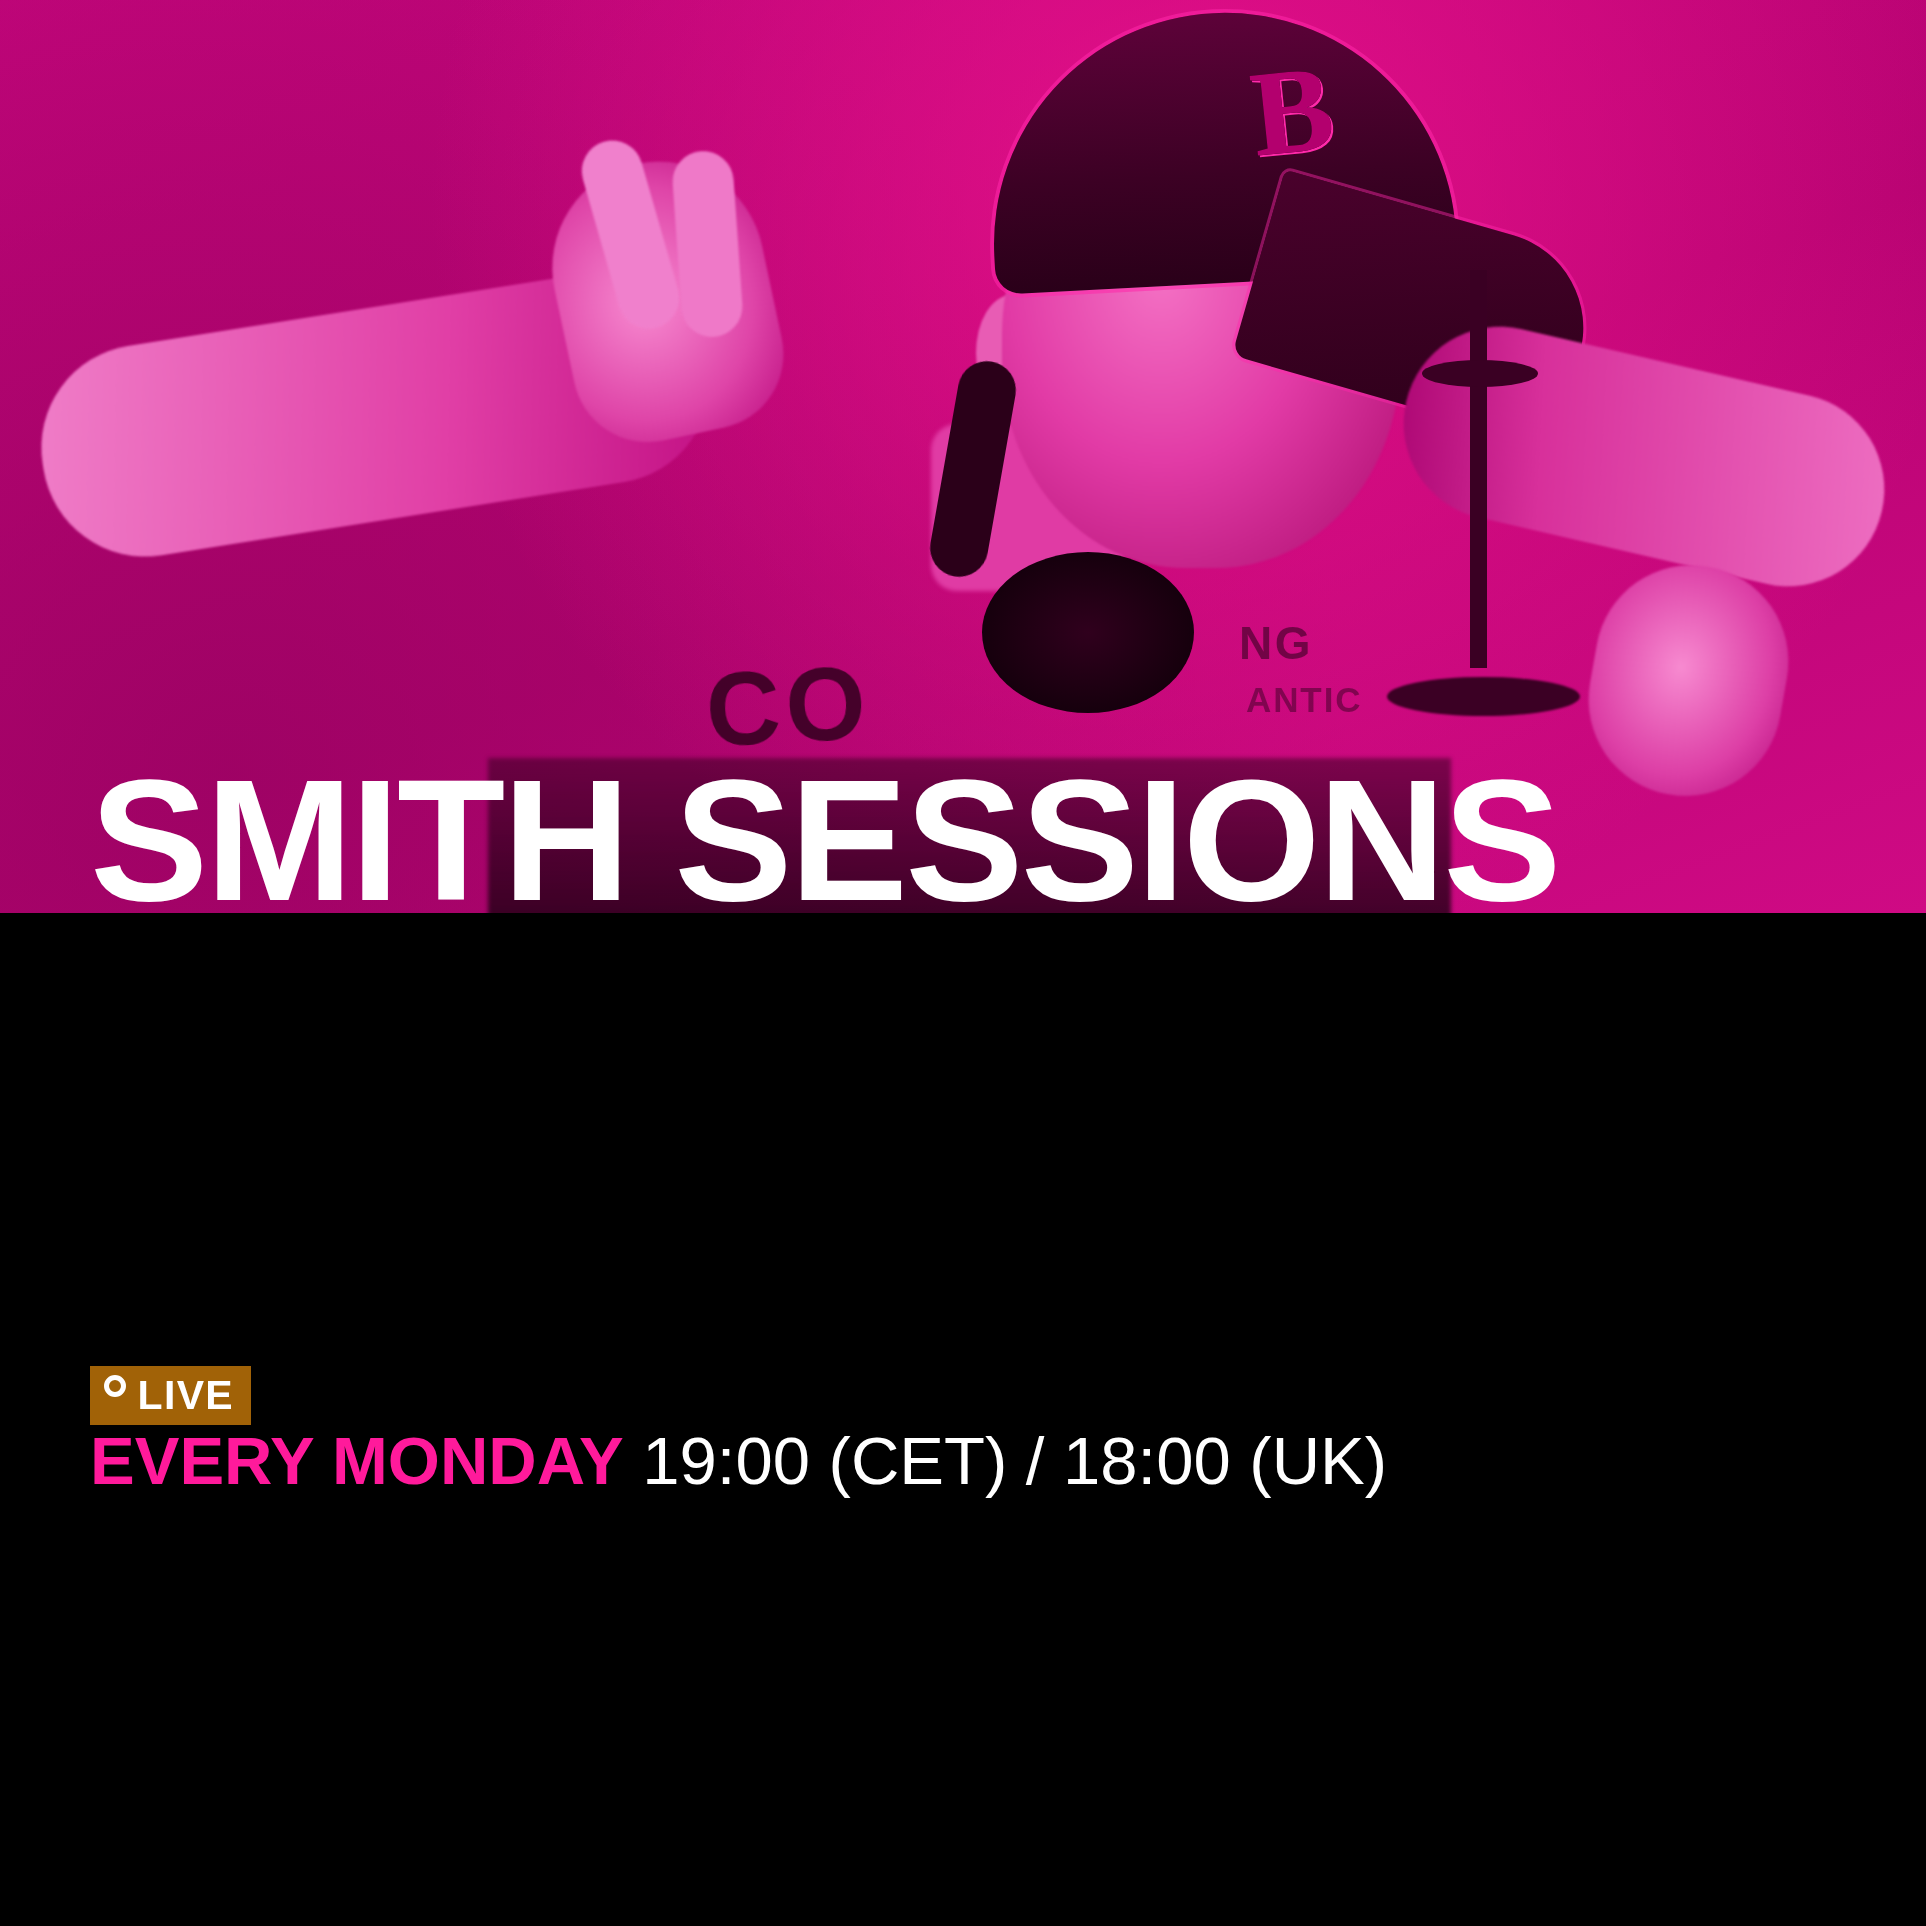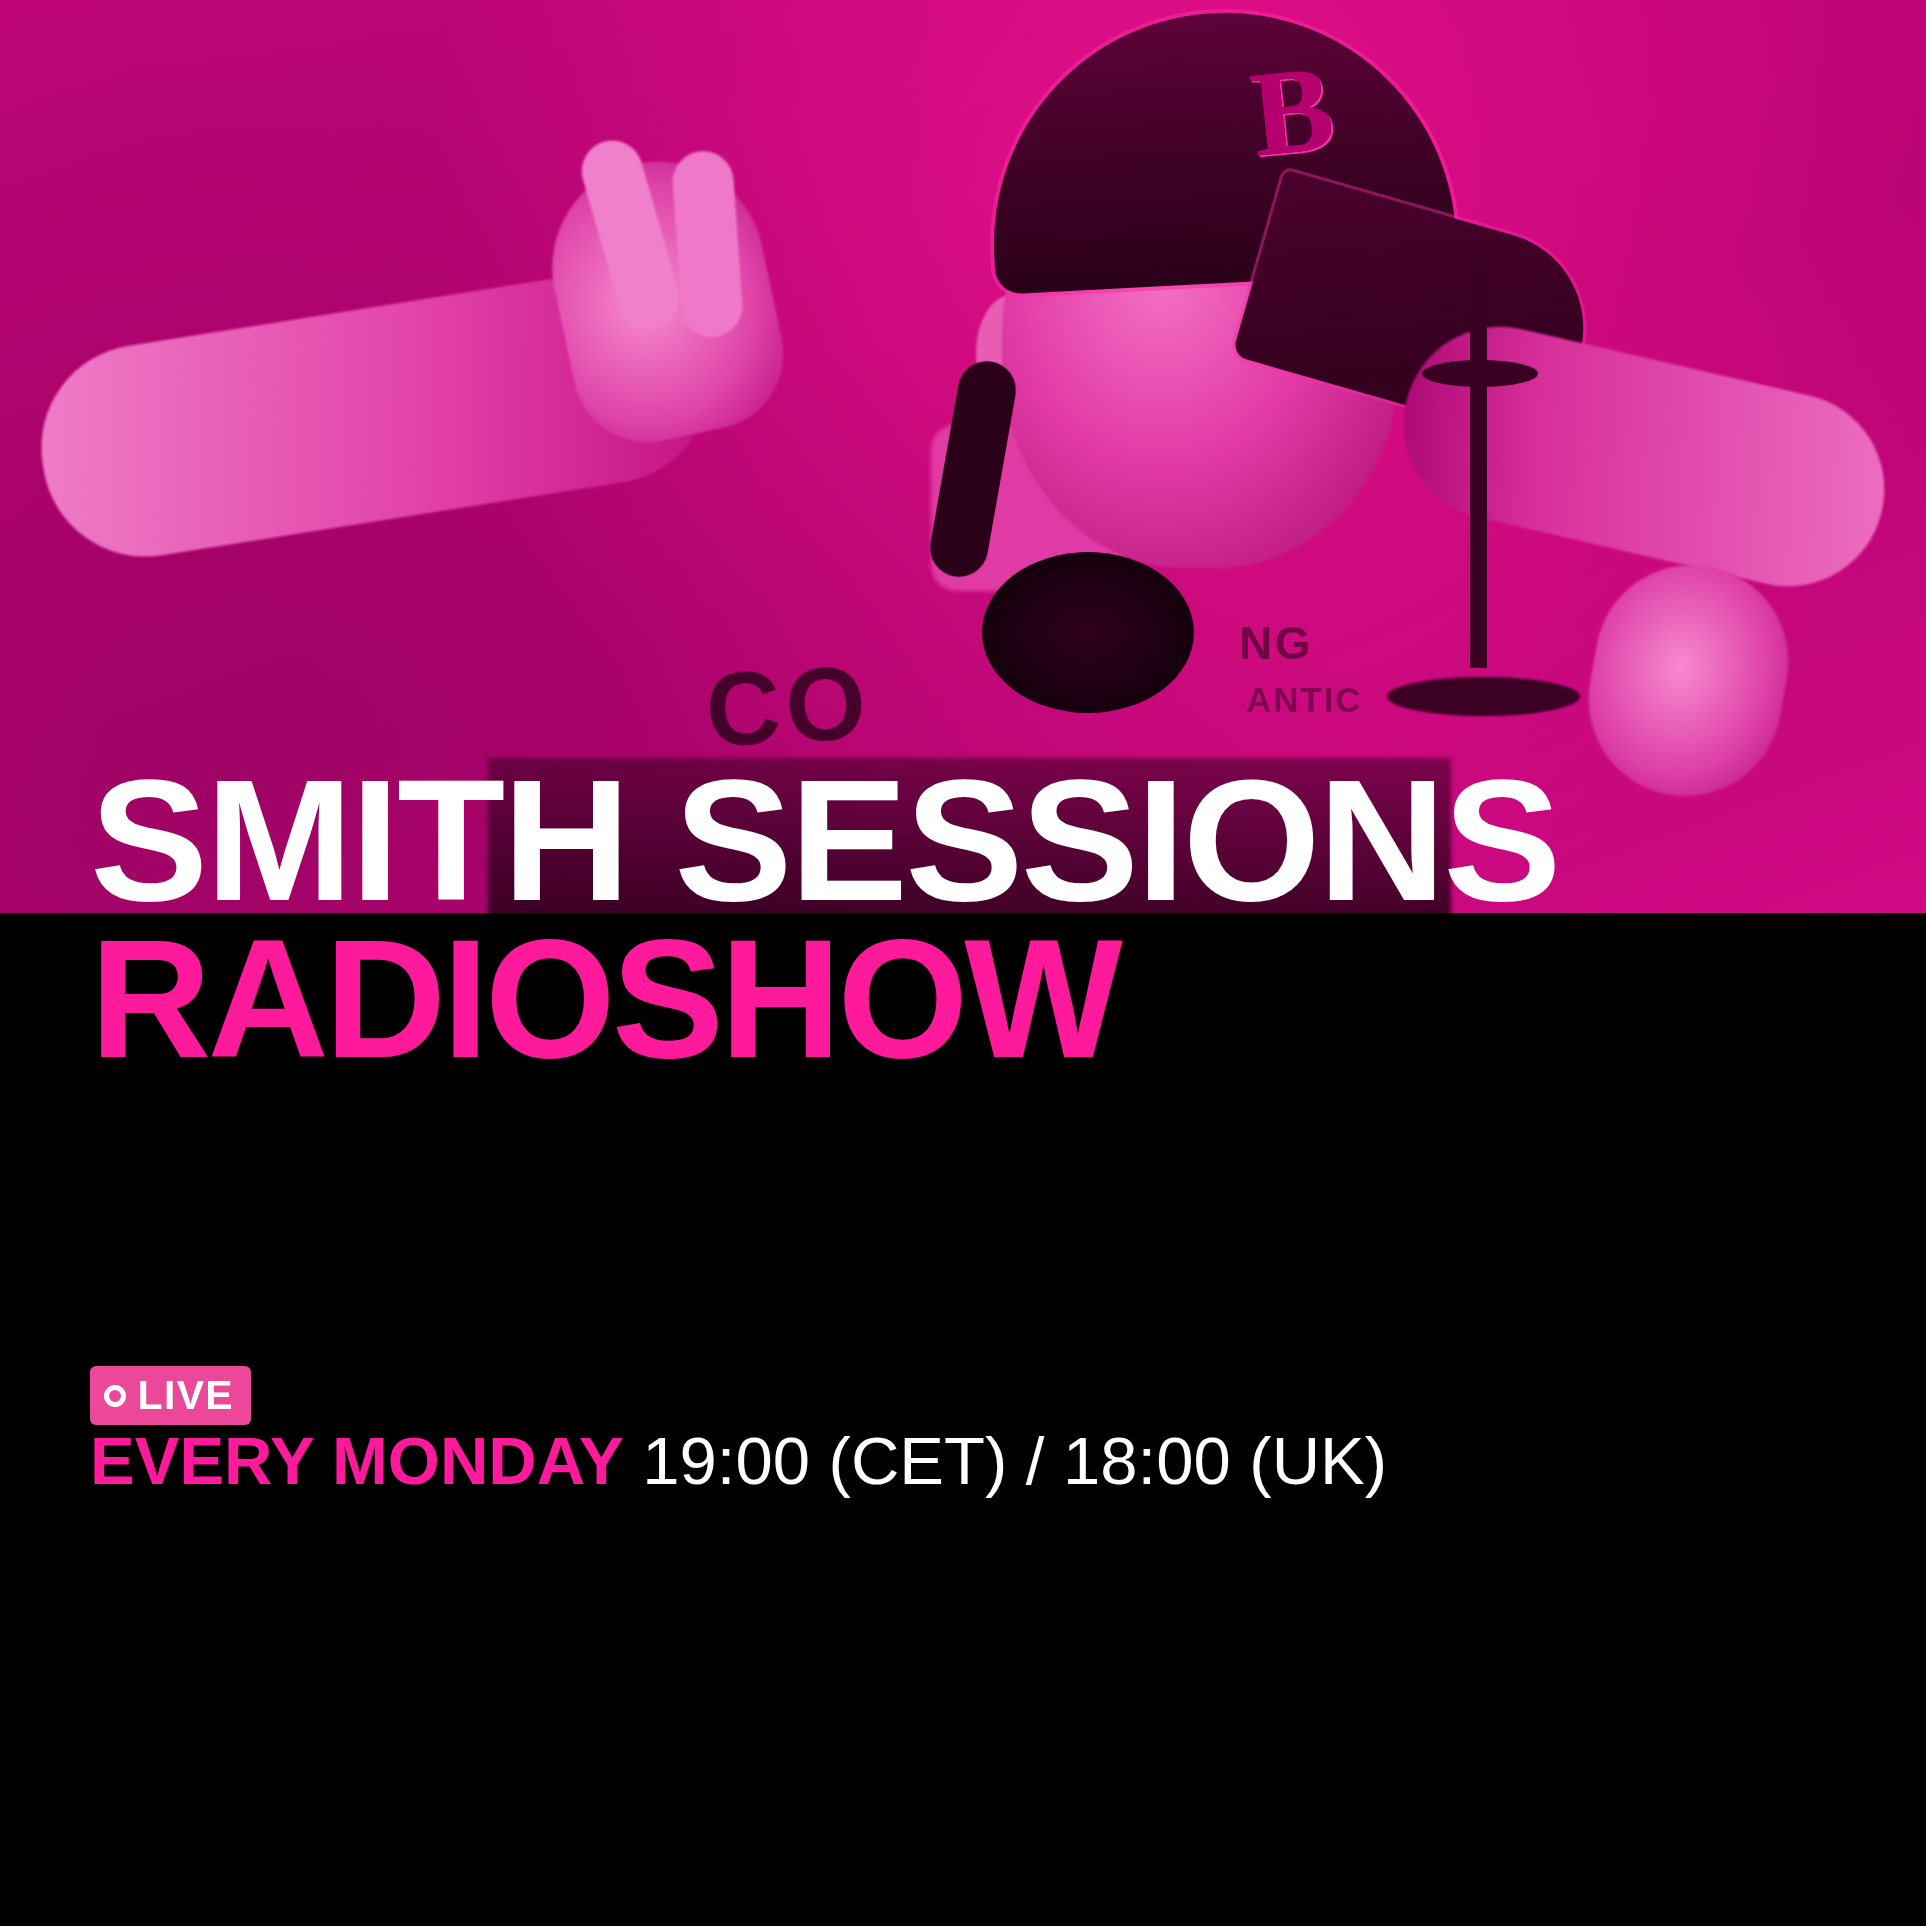--- a/index.html
+++ b/index.html
@@ -174,22 +174,22 @@
     font-size:87px;font-weight:bold;line-height:1.12;white-space:nowrap;
     letter-spacing:-0.6px;
   }
   .hosted-by{color:#ff1a9b;}
   .host-name{color:#ffffff;}
 
   .twitch-line{
     display:flex;align-items:center;gap:18px;margin-top:6.4px;white-space:nowrap;
   }
   .live-badge{
-    display:inline-flex;align-items:center;gap:11.6px;
-    background:#ec4899;padding:9px 16.7px 9px 14px;border-radius:6px;
+    display:inline-flex;gap:11.6px;
+    background:#a16207;padding:9px 16.7px 9px 14px;
   }
   .live-dot{
     width:22px;height:22px;border-radius:50%;
     border:5.8px solid #ffffff;box-sizing:border-box;
   }
   .live-text{
     color:#ffffff;font-size:41px;font-weight:bold;letter-spacing:1.3px;line-height:1;
   }
   .twitch-url{
     color:#ffffff;font-size:87px;font-weight:bold;letter-spacing:-1.3px;line-height:1;
@@ -233,21 +233,20 @@
       <div class="mic-top"></div>
       <div class="mic-plate"></div>
     </div>
   </div>
 
   <div class="lower">
     
   </div>
 
   <div class="smith-sessions">SMITH SESSIONS</div>
-  <div class="radioshow">RADIOSHOW</div>
 
   <div class="info">
 
 
     <div class="twitch-line">
       <span class="live-badge">
         <span class="live-dot"></span>
         <span class="live-text">LIVE</span>
       </span>
     </div>

